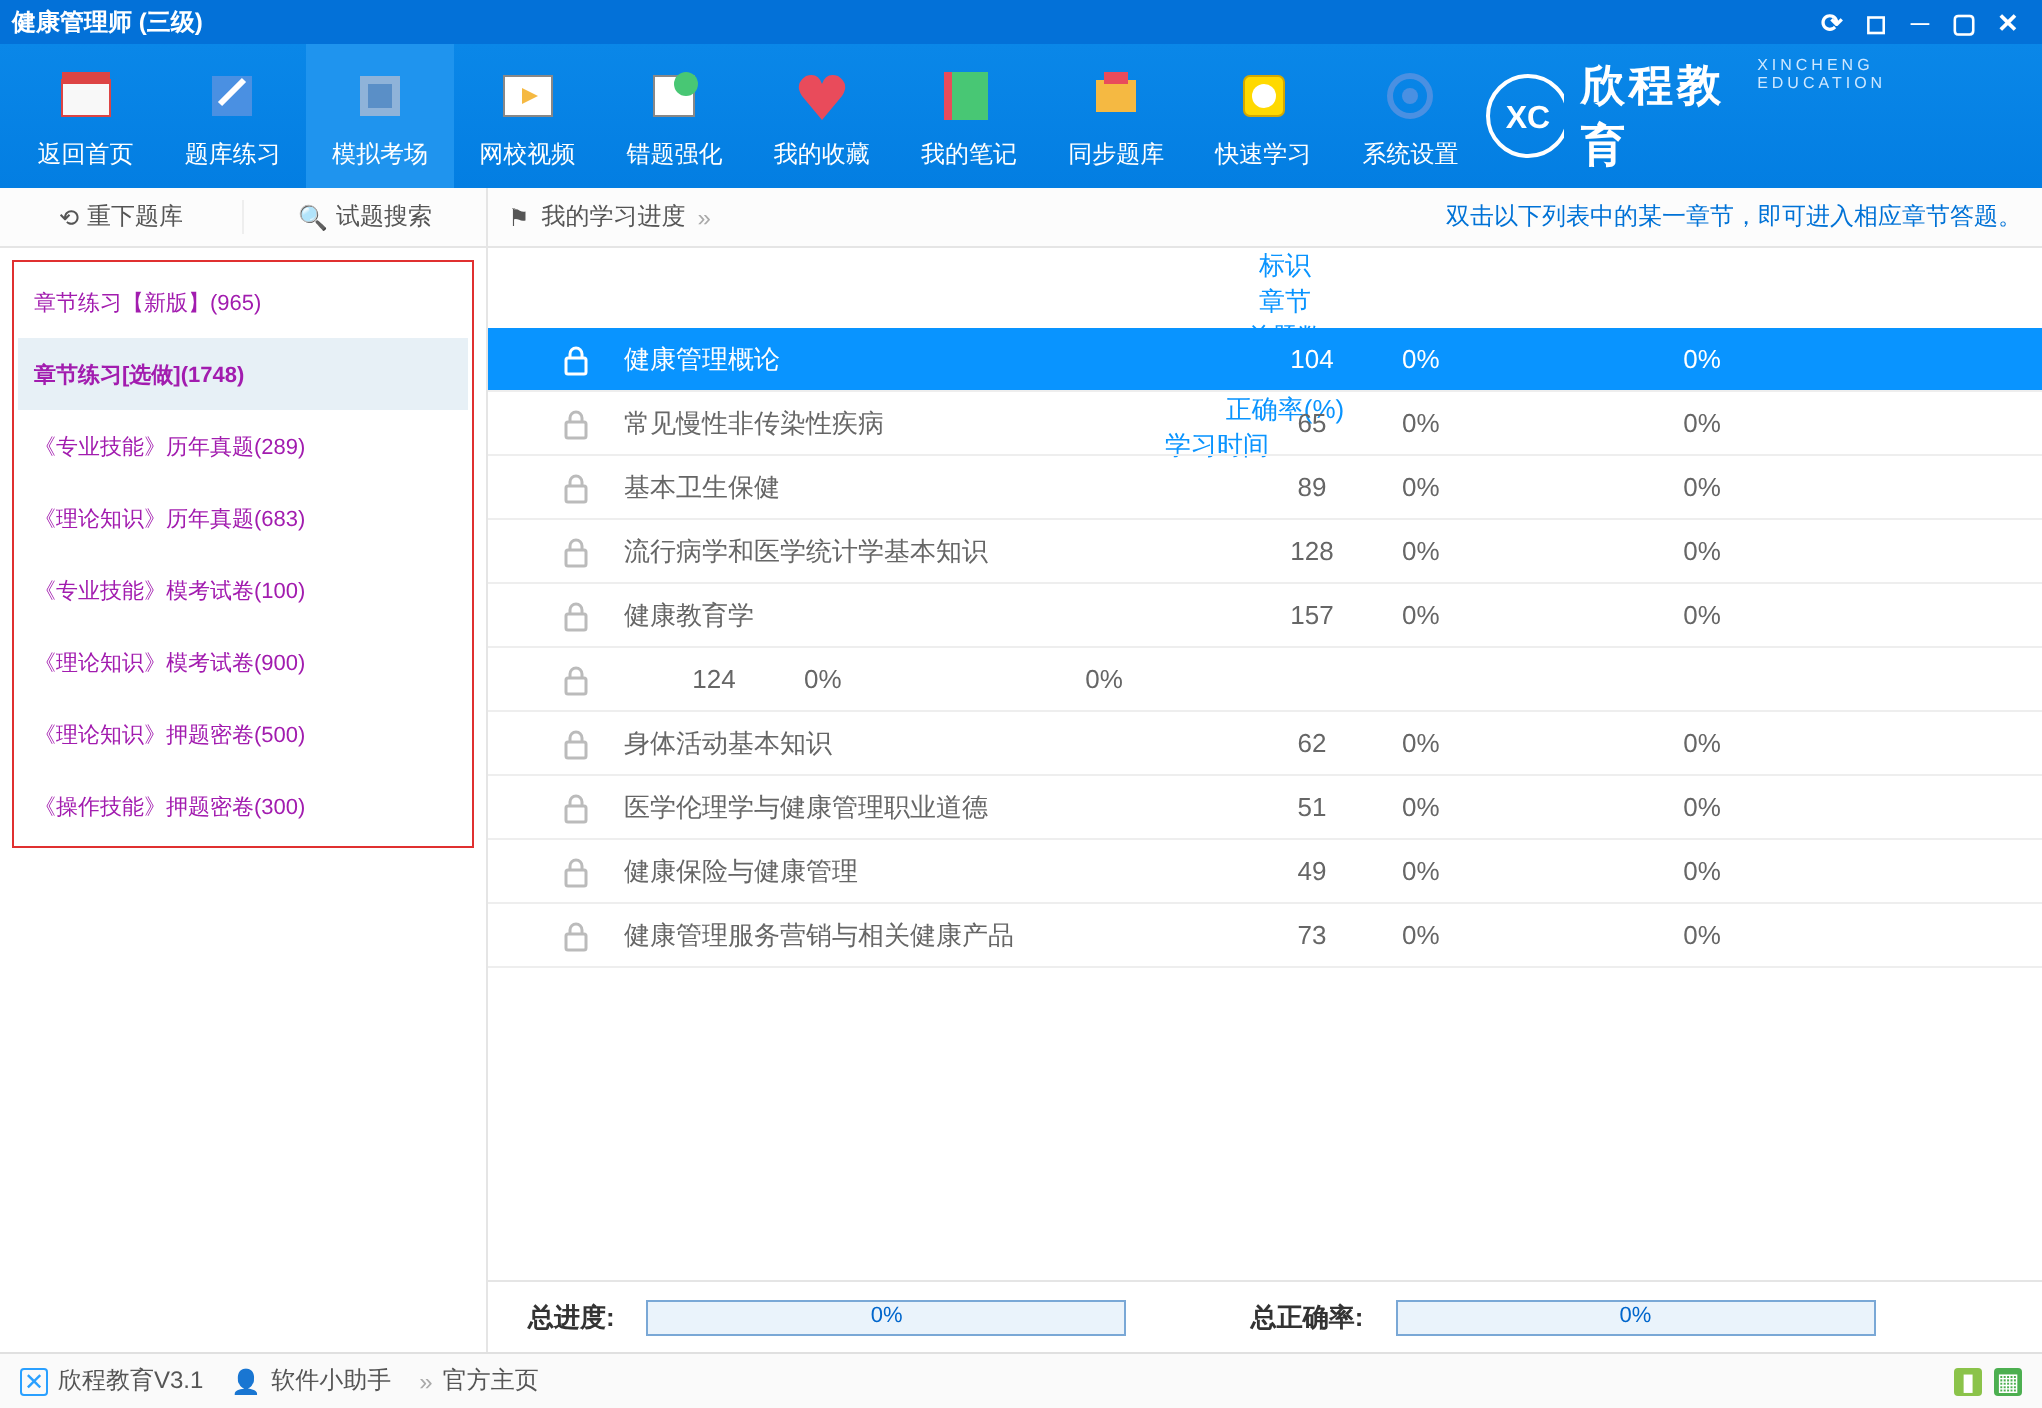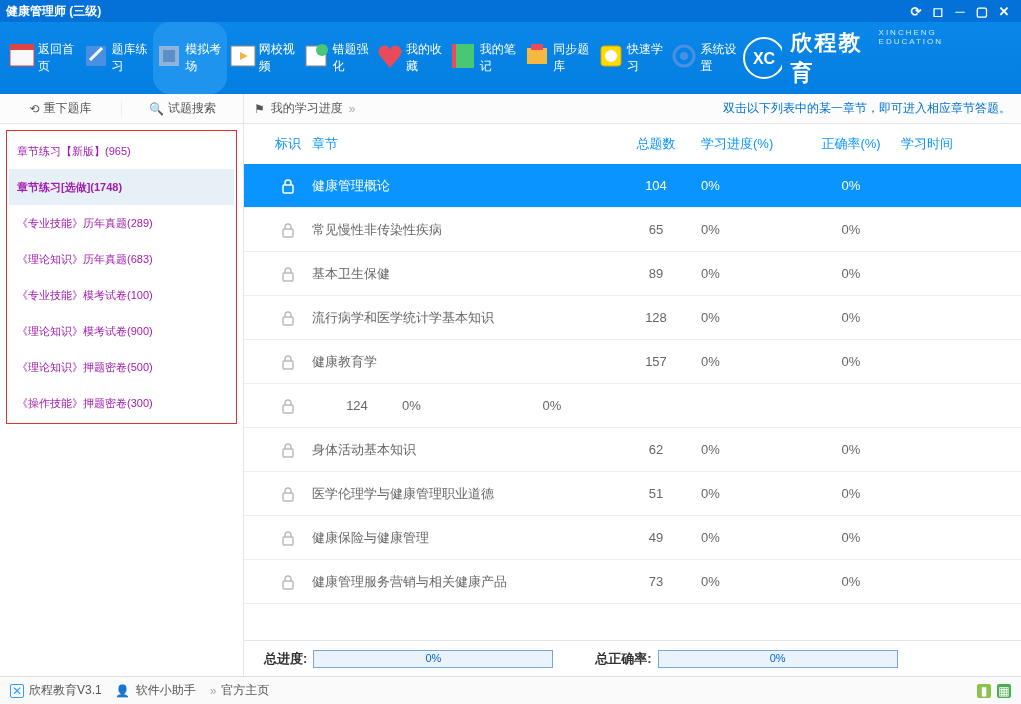--- a/index.html
+++ b/index.html
@@ -2,53 +2,53 @@
 <html><head>
 <meta charset="utf-8">
 <style>
 * { box-sizing: border-box; margin: 0; padding: 0; }
 body { font-family: "Microsoft YaHei", Arial, sans-serif; font-size: 12px; background: #7a7a7a; width: 1021px; height: 704px; overflow: hidden; }
 .window { width: 1021px; height: 704px; background: #fff; display: flex; flex-direction: column; }
 .titlebar { height: 22px; background: #0371d8; color: #fff; display: flex; align-items: center; padding: 0 6px; font-size: 12px; font-weight: bold;}
 .titlebar-spacer { flex: 1; }
 .win-btn { width: 22px; height: 18px; display: inline-flex; align-items: center; justify-content: center; cursor: pointer; font-size: 13px; color: #fff; font-weight: bold;}
 .toolbar { height: 72px; background: linear-gradient(#0a87e8, #037ee2); display: flex; align-items: center; padding: 0 6px; }
-.tool-item { width: 80px; height: 72px; display: flex; align-items: center; justify-content: center; color: #fff; cursor: pointer; }
-.tool-item.active { background: #1f94ee; border-radius: 17px; }
+.tool-item { width: 80px; height: 72px; display: flex; flex-direction: column; align-items: center; justify-content: center; color: #fff; cursor: pointer; }
+.tool-item.active { background: #1f94ee; }
 .tool-item .icon-box { width: 34px; height: 34px; display: flex; align-items: center; justify-content: center; margin-bottom: 4px; }
 .tool-item .label { font-size: 12px; }
 .brand { margin-left: auto; display: flex; align-items: center; color: #fff; padding-right: 20px; gap: 8px;}
 .brand-text { display: flex; flex-direction: row; }
 .brand-text .cn { font-size: 22px; font-weight: bold; letter-spacing: 2px;}
 .brand-text .en { font-size: 8px; letter-spacing: 2px; color: #cfe8ff;}
 .body { flex: 1; display: flex; overflow: hidden; background: #fff; }
 .sidebar { width: 244px; border-right: 1px solid #e5e5e5; display: flex; flex-direction: column; }
 .side-actions { height: 30px; display: flex; align-items: center; border-bottom: 1px solid #e5e5e5; color: #555; background: #fcfcfc;}
 .side-actions .act { flex: 1; display: flex; align-items: center; justify-content: center; gap: 4px; cursor: pointer; font-size: 12px; border-right: 1px solid #eee;}
 .side-actions .act:last-child { border-right: none;}
 .side-list { padding: 6px; }
 .side-box { border: 1px solid #e03030; padding: 2px; }
 .side-item { height: 36px; display: flex; align-items: center; padding: 0 8px; cursor: pointer; color: #a21caf; font-size: 11px;}
 .side-item.active { background: #e7f0f6; font-weight: bold;}
 .main { flex: 1; display: flex; flex-direction: column; overflow: hidden; }
 .sub-top { height: 30px; border-bottom: 1px solid #e5e5e5; display: flex; align-items: center; padding: 0 10px; gap: 6px; color: #555; background: #fcfcfc;}
 .sub-top .hint { margin-left: auto; color: #0072d6; }
-.table-head { display: flex; height: 40px; align-items: center; color: #0994ff; font-size: 13px; padding: 0 0 0 20px;}
+.table-head { display: flex; height: 40px; align-items: center; color: #0994ff; font-size: 13px; padding: 0 0 0 20px; flex-direction: column;}
 .col-lock { width: 48px; text-align: center;}
 .col-chap { flex: 1.6; }
 .col-total { width: 90px; text-align: center;}
 .col-prog { width: 100px; text-align: left;}
 .col-acc { width: 100px; text-align: center;}
 .col-time { width: 120px; }
 .table-body { flex: 1; overflow: hidden; }
-.row { display: flex; height: 44px; align-items: center; border-bottom: 1px solid #eee; color: #666; font-size: 13px; padding: 0 0 0 20px; cursor: pointer;}
+.row { display: flex; height: 32px; align-items: center; border-bottom: 1px solid #eee; color: #666; font-size: 13px; padding: 0 0 0 20px; cursor: pointer;}
 .row.selected { background: #0994ff; color: #fff; }
 .row.selected .lock-icon svg path, .row.selected .lock-icon svg rect { stroke:#fff; }
 .lock-icon { width: 48px; display: flex; justify-content: center;}
-.summary { height: 36px; border-top: 1px solid #e5e5e5; display: flex; align-items: center; padding: 0 20px; gap: 6px; font-size: 13px; color: #333; font-weight: bold;}
+.summary { height: 36px; border-top: 1px solid #e5e5e5; display: flex; align-items: center; padding: 0 20px; gap: 16px; font-size: 13px; color: #333; font-weight: bold;}
 .pbar { flex: 1; height: 18px; border: 1px solid #7aa8d6; background: #eaf3fb; position: relative; max-width: 240px;}
 .pbar .fill { position: absolute; left:0; top:0; bottom:0; background: #6fb7ff; }
 .pbar .txt { position: absolute; left:0; right:0; text-align: center; font-size: 11px; color: #0066cc; top: 1px; font-weight:normal;}
 .statusbar { height: 28px; border-top: 1px solid #e0e0e0; display: flex; align-items: center; padding: 0 10px; gap: 14px; color: #555; background: #fafafa;}
 .statusbar .right { margin-left: auto; display: flex; gap: 6px;}
 .status-item { display:flex; align-items:center; gap:5px; cursor:pointer;}
 .sq { width:14px; height:14px; display:inline-flex; align-items:center; justify-content:center; border-radius:2px;}
 </style>
 </head>
 <body>

